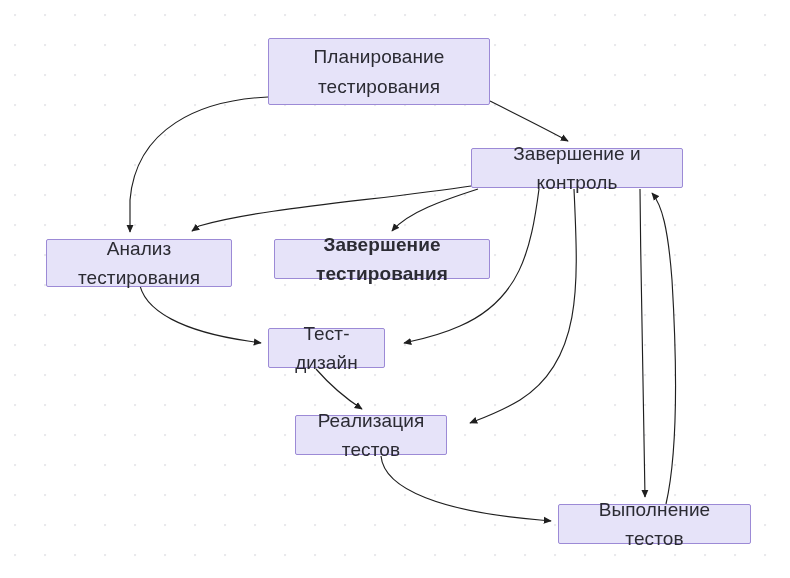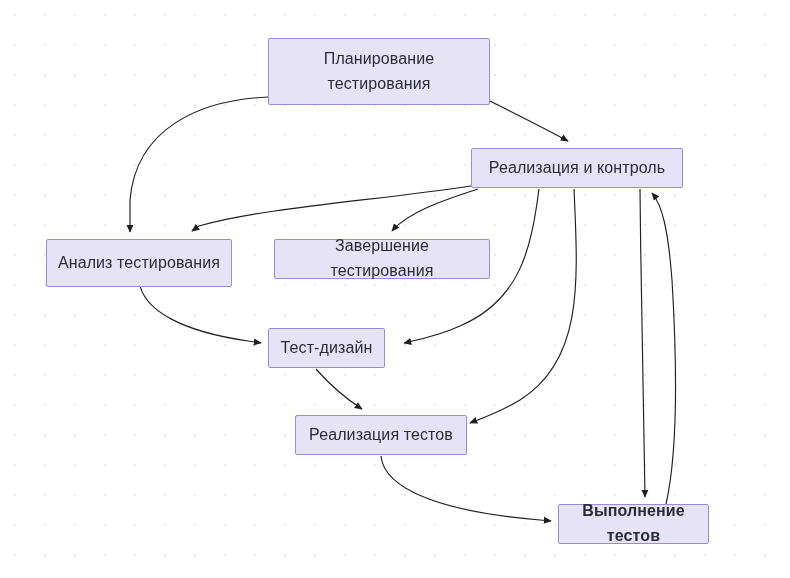--- a/index.html
+++ b/index.html
@@ -36,21 +36,21 @@
     position: absolute;
     box-sizing: border-box;
     background: #e6e3f9;
     border: 1.4px solid #9c8ad6;
     border-radius: 2px;
     display: flex;
     align-items: center;
     justify-content: center;
     text-align: center;
     color: #2b2b33;
-    font-size: 16px;
+    font-size: 19px;
     line-height: 1.55;
     letter-spacing: 0.1px;
     padding: 2px 8px;
   }
   .node-label {
     display: block;
     white-space: pre-line;
   }
 </style>
 </head>
@@ -78,32 +78,32 @@
         <path class="edge-path" d="M 666 504 C 676 460, 678 380, 672 280 C 668 228, 662 205, 652 193" marker-end="url(#arrow)"></path>
       </g>
   </svg>
 
   <div id="nodes-group">
       <div class="node" style="left: 268px; top: 38px; width: 222px; height: 67px;">
         <span class="node-label">Планирование
 тестирования</span>
       </div>
       <div class="node" style="left: 471px; top: 148px; width: 212px; height: 40px;">
-        <span class="node-label">Реализация и контроль</span>
+        <span class="node-label">Завершение и контроль</span>
       </div>
       <div class="node" style="left: 46px; top: 239px; width: 186px; height: 48px;">
         <span class="node-label">Анализ тестирования</span>
       </div>
-      <div class="node" style="left: 274px; top: 239px; width: 216px; height: 40px;">
+      <div class="node" style="left: 274px; top: 239px; width: 216px; height: 40px; font-weight: bold;">
         <span class="node-label">Завершение тестирования</span>
       </div>
       <div class="node" style="left: 268px; top: 328px; width: 117px; height: 40px;">
         <span class="node-label">Тест-дизайн</span>
       </div>
-      <div class="node" style="left: 295px; top: 415px; width: 172px; height: 40px;">
+      <div class="node" style="left: 295px; top: 415px; width: 152px; height: 40px;">
         <span class="node-label">Реализация тестов</span>
       </div>
-      <div class="node" style="left: 558px; top: 504px; width: 151px; height: 40px; font-weight: bold;">
+      <div class="node" style="left: 558px; top: 504px; width: 193px; height: 40px;">
         <span class="node-label">Выполнение тестов</span>
       </div>
     </div>
 
 </div>
 
 </body></html>

